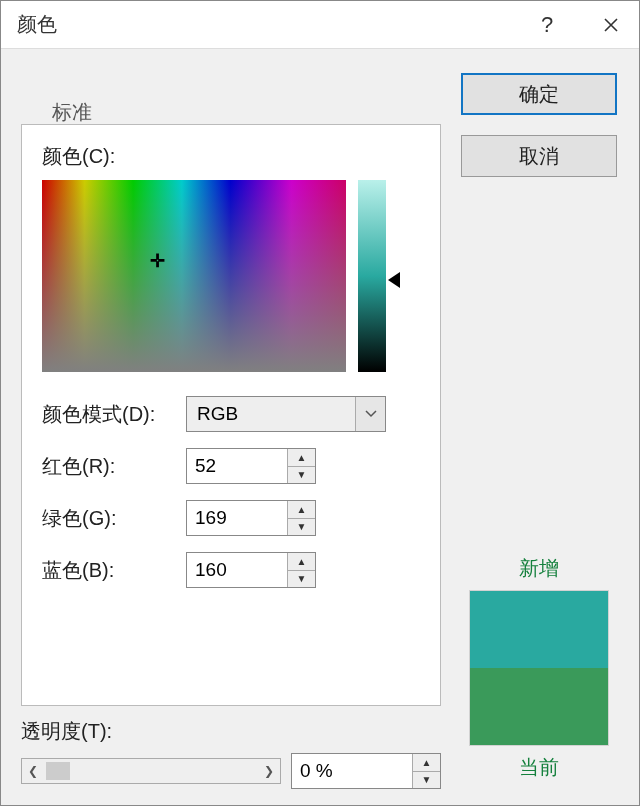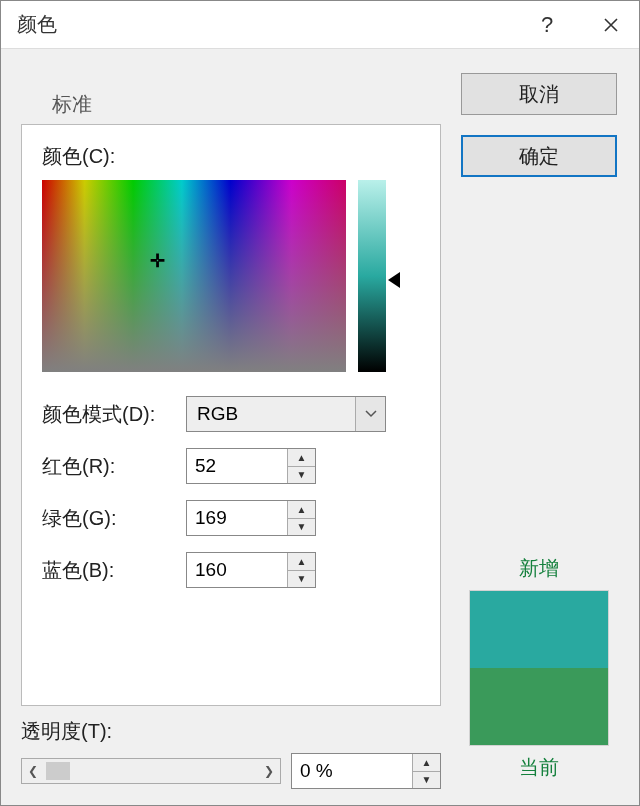--- a/index.html
+++ b/index.html
@@ -38,21 +38,21 @@
     position: relative;
     margin-left: 6px;
   }
   .tab {
     padding: 10px 24px 12px 24px;
     font-size: 20px;
     color: #444;
     background: transparent;
     border: 1px solid transparent;
     position: relative;
-    top: 7px;
+    top: 15px;
   }
   .tab.inactive { color: #555; }
   .tab.active {
     background: #fff;
     border: 1px solid #bbb;
     border-bottom: 1px solid #fff;
     z-index: 2;
   }
   .tabpanel {
     background: #fff;
@@ -267,22 +267,22 @@
             <div class="btns">
                 <div>▲</div>
                 <div>▼</div>
               </div>
           </div>
         </div>
       </div>
     </div>
 
     <div class="right">
+      <div class="btn primary">确定</div>
       <div class="btn">取消</div>
-      <div class="btn primary">确定</div>
 
       <div class="preview-block">
         <div class="preview-label">新增</div>
         <div class="preview-box">
           <div style="background:#29a9a0"></div>
           <div style="background:#3a9a5a"></div>
         </div>
         <div class="preview-label" style="margin-top:8px">当前</div>
       </div>
     </div>

